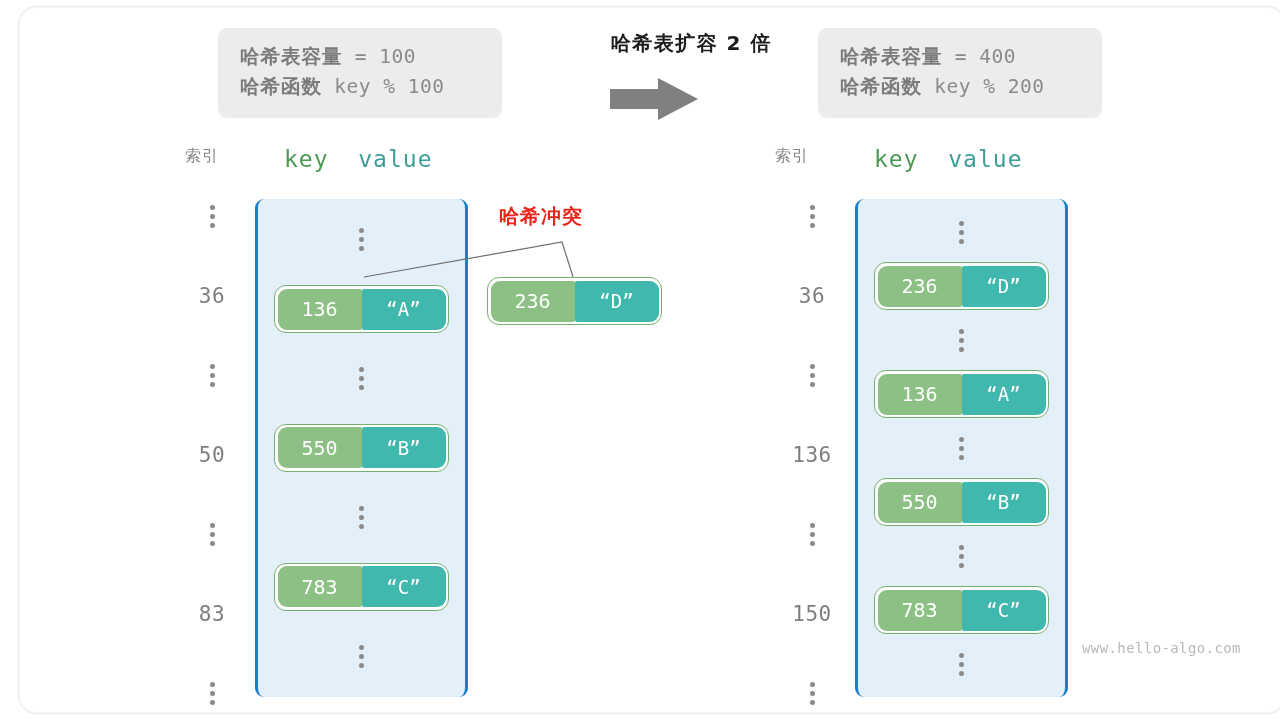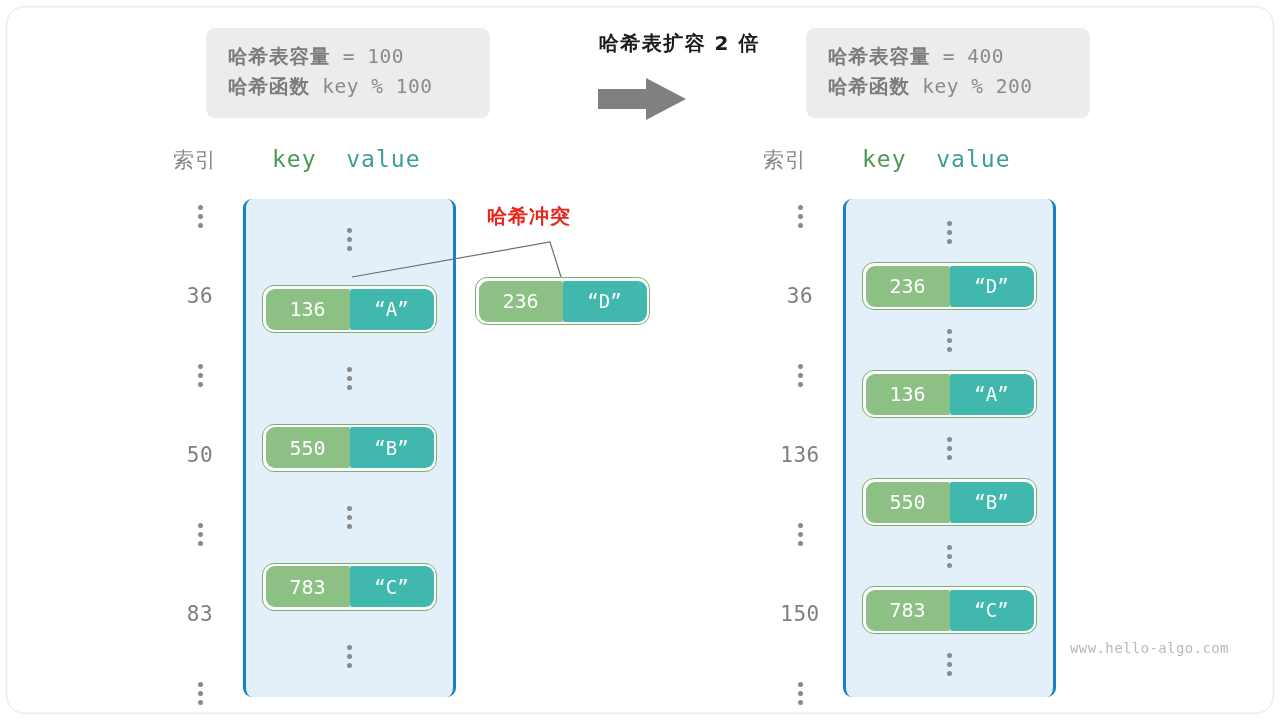--- a/index.html
+++ b/index.html
@@ -13,20 +13,21 @@
     font-family: "DejaVu Sans", "Liberation Sans", sans-serif;
     overflow: hidden;
   }
 
   #canvas {
     position: relative;
     width: 1236px;
     height: 720px;
     background: #ffffff;
     box-sizing: border-box;
+    margin-left: 12px;
   }
 
   
   #frame {
     position: absolute;
     left: 6px;
     top: 6px;
     width: 1268px;
     height: 708px;
     border: 1px solid #e9e9e9;
@@ -83,21 +84,21 @@
     height: 46px;
   }
 
   
   .col-head {
     position: absolute;
     white-space: pre;
   }
   .head-index {
     font-family: "DejaVu Sans", "Liberation Sans", sans-serif;
-    font-size: 21px;
+    font-size: 16px;
     color: #888888;
     letter-spacing: 1px;
   }
   .head-kv {
     font-family: "DejaVu Sans Mono", "Liberation Mono", monospace;
     font-size: 23px;
     letter-spacing: 1px;
   }
   .kw-key   { color: #4a9a54; }
   .kw-value { color: #3c9e98; }

